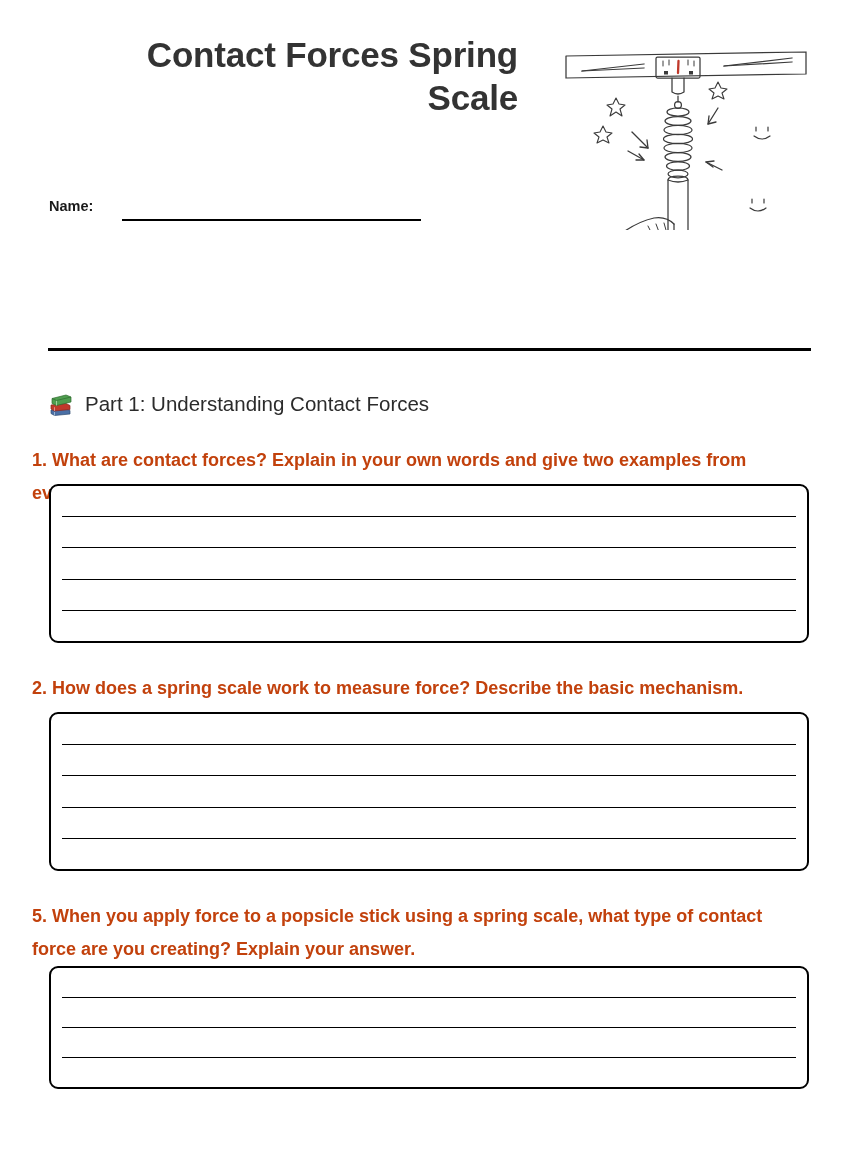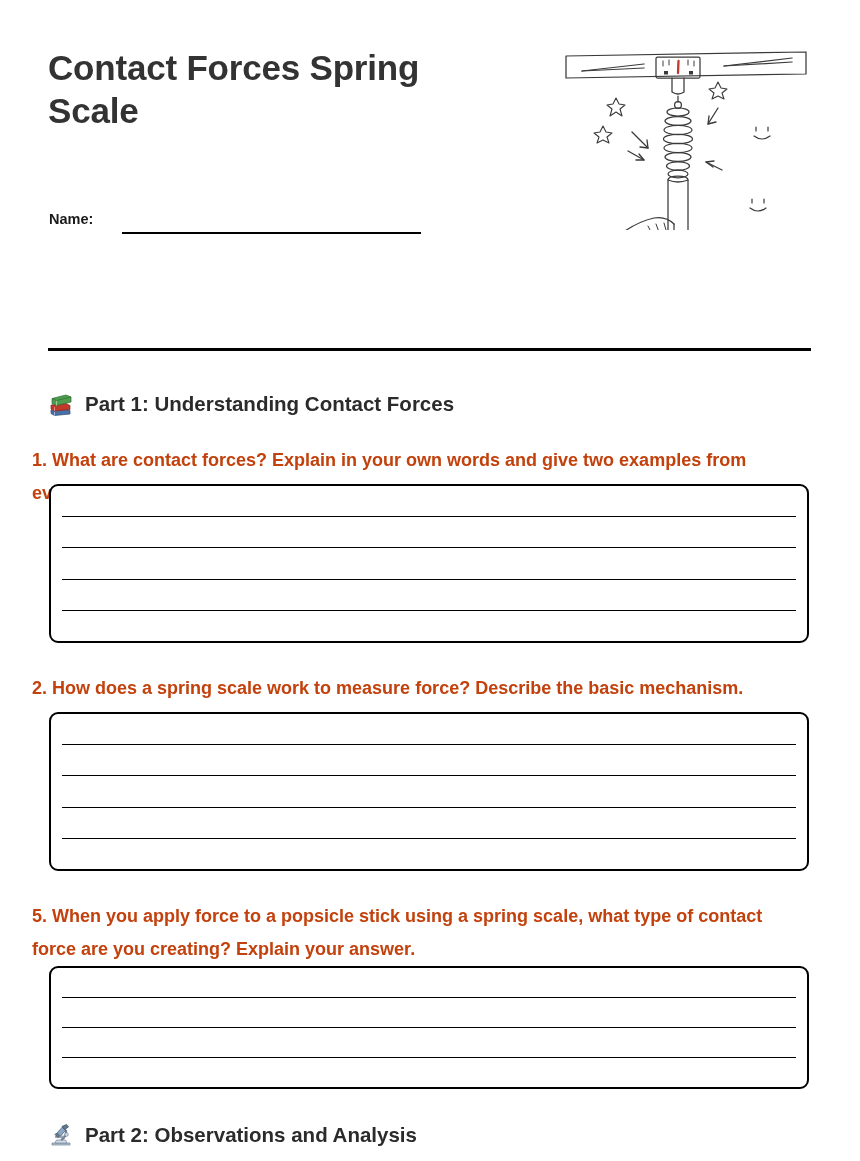--- a/index.html
+++ b/index.html
@@ -20,23 +20,24 @@
     position: relative;
     width: 860px;
     height: 1161px;
     box-sizing: border-box;
   }
 
   
   .header {
     position: absolute;
     left: 48px;
-    top: 46px;
+    top: 33px;
     width: 764px;
     height: 250px;
+    text-align: right;
   }
   .title {
     position: absolute;
     left: 0;
     top: 0;
     width: 470px;
     margin: 0;
     font-size: 35px;
     line-height: 1.23;
     font-weight: bold;
@@ -106,21 +107,21 @@
   .section-emoji {
     display: inline-block;
     width: 26px;
     height: 26px;
     flex: 0 0 26px;
     position: relative;
   }
   .section-emoji svg { display: block; width: 26px; height: 26px; }
   .section-title {
     font-size: 20.5px;
-    font-weight: bold;
+    font-weight: normal;
     color: #2b2b2b;
     white-space: nowrap;
   }
 
   .question {
     position: absolute;
     left: 32px;
     width: 752px;
     font-size: 18px;
     font-weight: bold;
@@ -293,36 +294,14 @@
 
   <div class="question" style="top:900px;">5. When you apply force to a popsicle stick using a spring scale, what type of contact force are you creating? Explain your answer.</div>
   <div class="answer-box" style="top:966px; height:123px;">
     <div class="answer-lines">
       <span class="answer-line"></span>
       <span class="answer-line"></span>
       <span class="answer-line"></span>
     </div>
   </div>
 
-  <div class="section-heading" style="top:1122px;">
-    <span class="section-emoji">
-      <svg viewBox="0 0 26 26" xmlns="http://www.w3.org/2000/svg">
-
-        <path d="M4 23 L22 23 L22 21 L4 21 Z" fill="#b9c6d2" stroke="#6f8096" stroke-width="0.7"></path>
-        <path d="M7 21 L19 21 L17.5 18 L8.5 18 Z" fill="#d3dde6" stroke="#6f8096" stroke-width="0.7"></path>
-
-        <path d="M13 18 Q19 15 18 8" fill="none" stroke="#6f8096" stroke-width="2.2"></path>
-
-        <path d="M7.5 15.5 L16 15.5 L16 14 L7.5 14 Z" fill="#aab9c8" stroke="#6f8096" stroke-width="0.6"></path>
-
-        <path d="M9 11 L14.5 5 L18 8 L12.5 14 Z" fill="#8ba6c1" stroke="#4e6580" stroke-width="0.8"></path>
-
-        <path d="M14 4.5 L18.5 2.5 L20.5 5 L16.5 7.5 Z" fill="#64798f" stroke="#3f5167" stroke-width="0.8"></path>
-
-        <path d="M8.5 11 L11.5 14 L10 15.5 L7 12.5 Z" fill="#64798f" stroke="#3f5167" stroke-width="0.7"></path>
-
-        <circle cx="18.5" cy="12.5" r="1.8" fill="#d3dde6" stroke="#6f8096" stroke-width="0.7"></circle>
-      </svg>
-    </span>
-    <span class="section-title">Part 2: Observations and Analysis</span>
-  </div>
 
 </div>
 
 </body></html>

